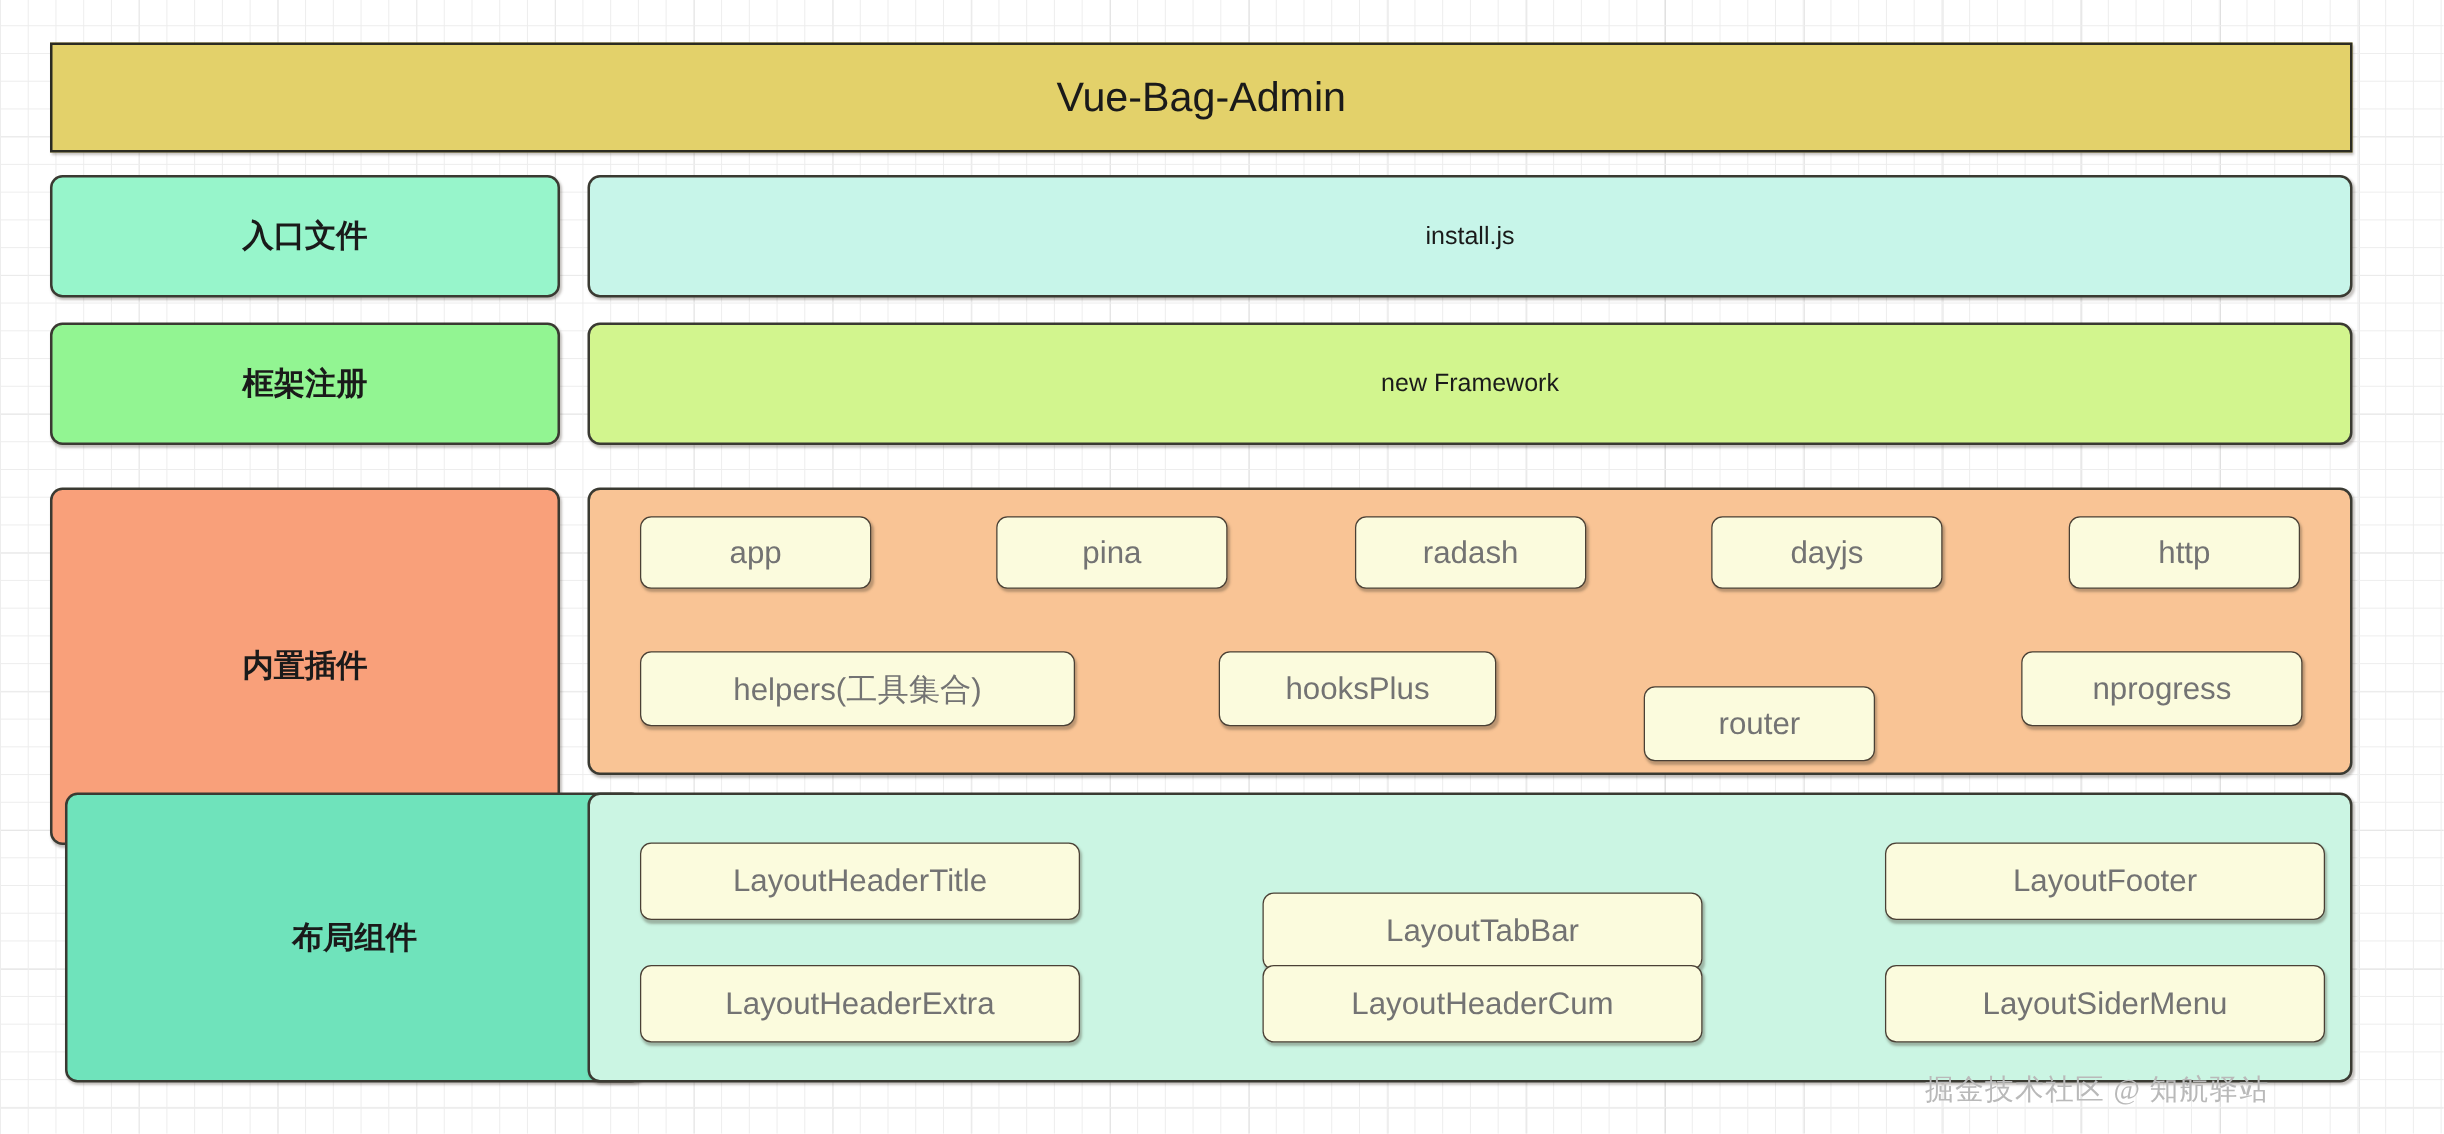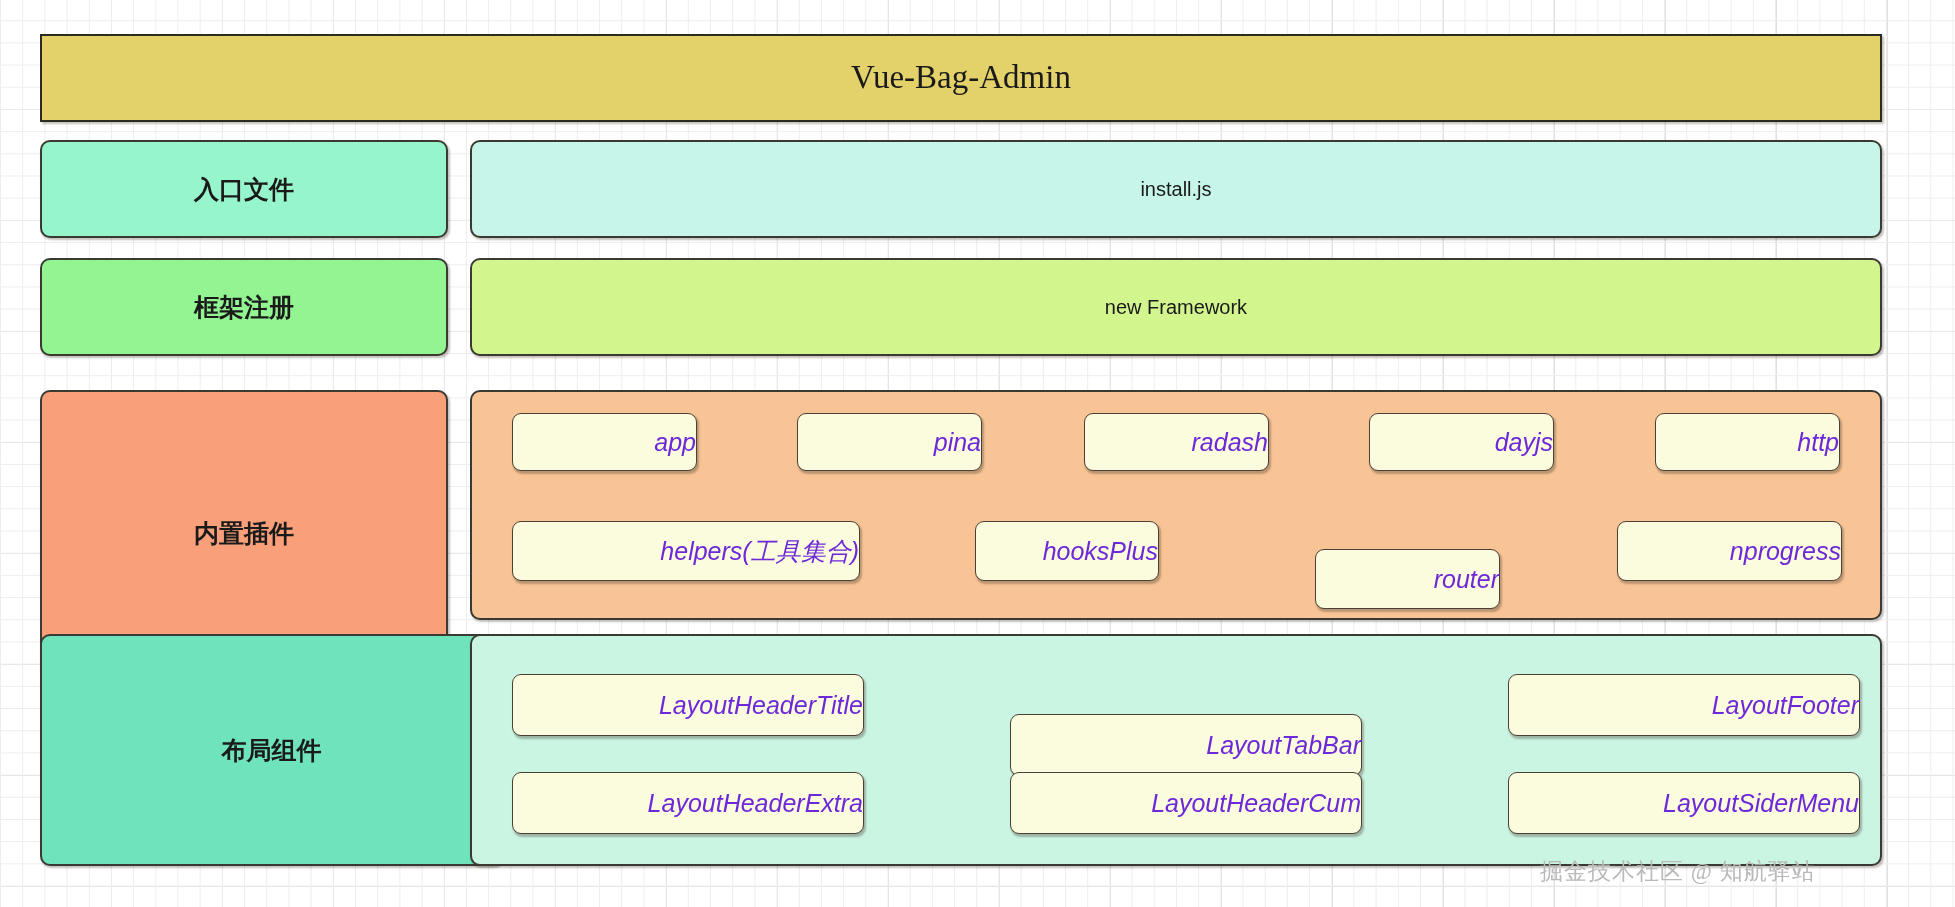--- a/index.html
+++ b/index.html
@@ -45,47 +45,45 @@
     border-radius: 10px;
     box-shadow: 1.5px 2px 2px rgba(60,50,40,0.30);
   }
 
   .title-bar {
     border: 2px solid #2b2b22;
     border-radius: 0px;
     box-shadow: 1.5px 2px 2px rgba(60,50,40,0.30);
     font-size: 33px;
     font-weight: 400;
-    font-family: Liberation Serif, serif;
   }
 
   .side-label {
     font-size: 25px;
     font-weight: 700;
   }
 
   .wide-label {
     font-size: 20px;
     font-weight: 400;
   }
 
   .chip {
     position: absolute;
     box-sizing: border-box;
     display: flex;
     align-items: center;
-    justify-content: flex-end;
+    justify-content: center;
     background: #fbfbdd;
     border: 1.6px solid #4a4035;
     border-radius: 9px;
     box-shadow: 1.5px 2.5px 2px rgba(70,60,45,0.35);
     font-size: 25px;
-    color: #6d28d9;
+    color: #737373;
     white-space: nowrap;
-    font-style: italic;
   }
 
   .watermark {
     position: absolute;
     font-size: 23px;
     color: #b9b9b9;
     white-space: nowrap;
     letter-spacing: 1px;
     font-family: Liberation Serif, serif;
   }
@@ -134,31 +132,31 @@
   <div class="chip" style="left:1369px; top:413px; width:185px; height:58px;">
     <span>dayjs</span>
   </div>
   <div class="chip" style="left:1655px; top:413px; width:185px; height:58px;">
     <span>http</span>
   </div>
 
   <div class="chip" style="left:512px; top:521px; width:348px; height:60px;">
     <span>helpers(工具集合)</span>
   </div>
-  <div class="chip" style="left:975px; top:521px; width:184px; height:60px;">
+  <div class="chip" style="left:975px; top:521px; width:222px; height:60px;">
     <span>hooksPlus</span>
   </div>
   <div class="chip" style="left:1315px; top:521px; width:185px; height:60px;margin-top:28px;">
     <span>router</span>
   </div>
   <div class="chip" style="left:1617px; top:521px; width:225px; height:60px;">
     <span>nprogress</span>
   </div>
 
-  <div class="node band side-label" style="left:40px; top:634px; width:463px; height:232px; background:#6fe3bb;">
+  <div class="node band side-label" style="left:52px; top:634px; width:463px; height:232px; background:#6fe3bb;">
     <span>布局组件</span>
   </div>
 
   <div class="node band" style="left:470px; top:634px; width:1412px; height:232px; background:#cbf5e3;">
   </div>
 
   <div class="chip" style="left:512px; top:674px; width:352px; height:62px;">
     <span>LayoutHeaderTitle</span>
   </div>
   <div class="chip" style="left:1010px; top:674px; width:352px; height:62px;margin-top:40px;">

